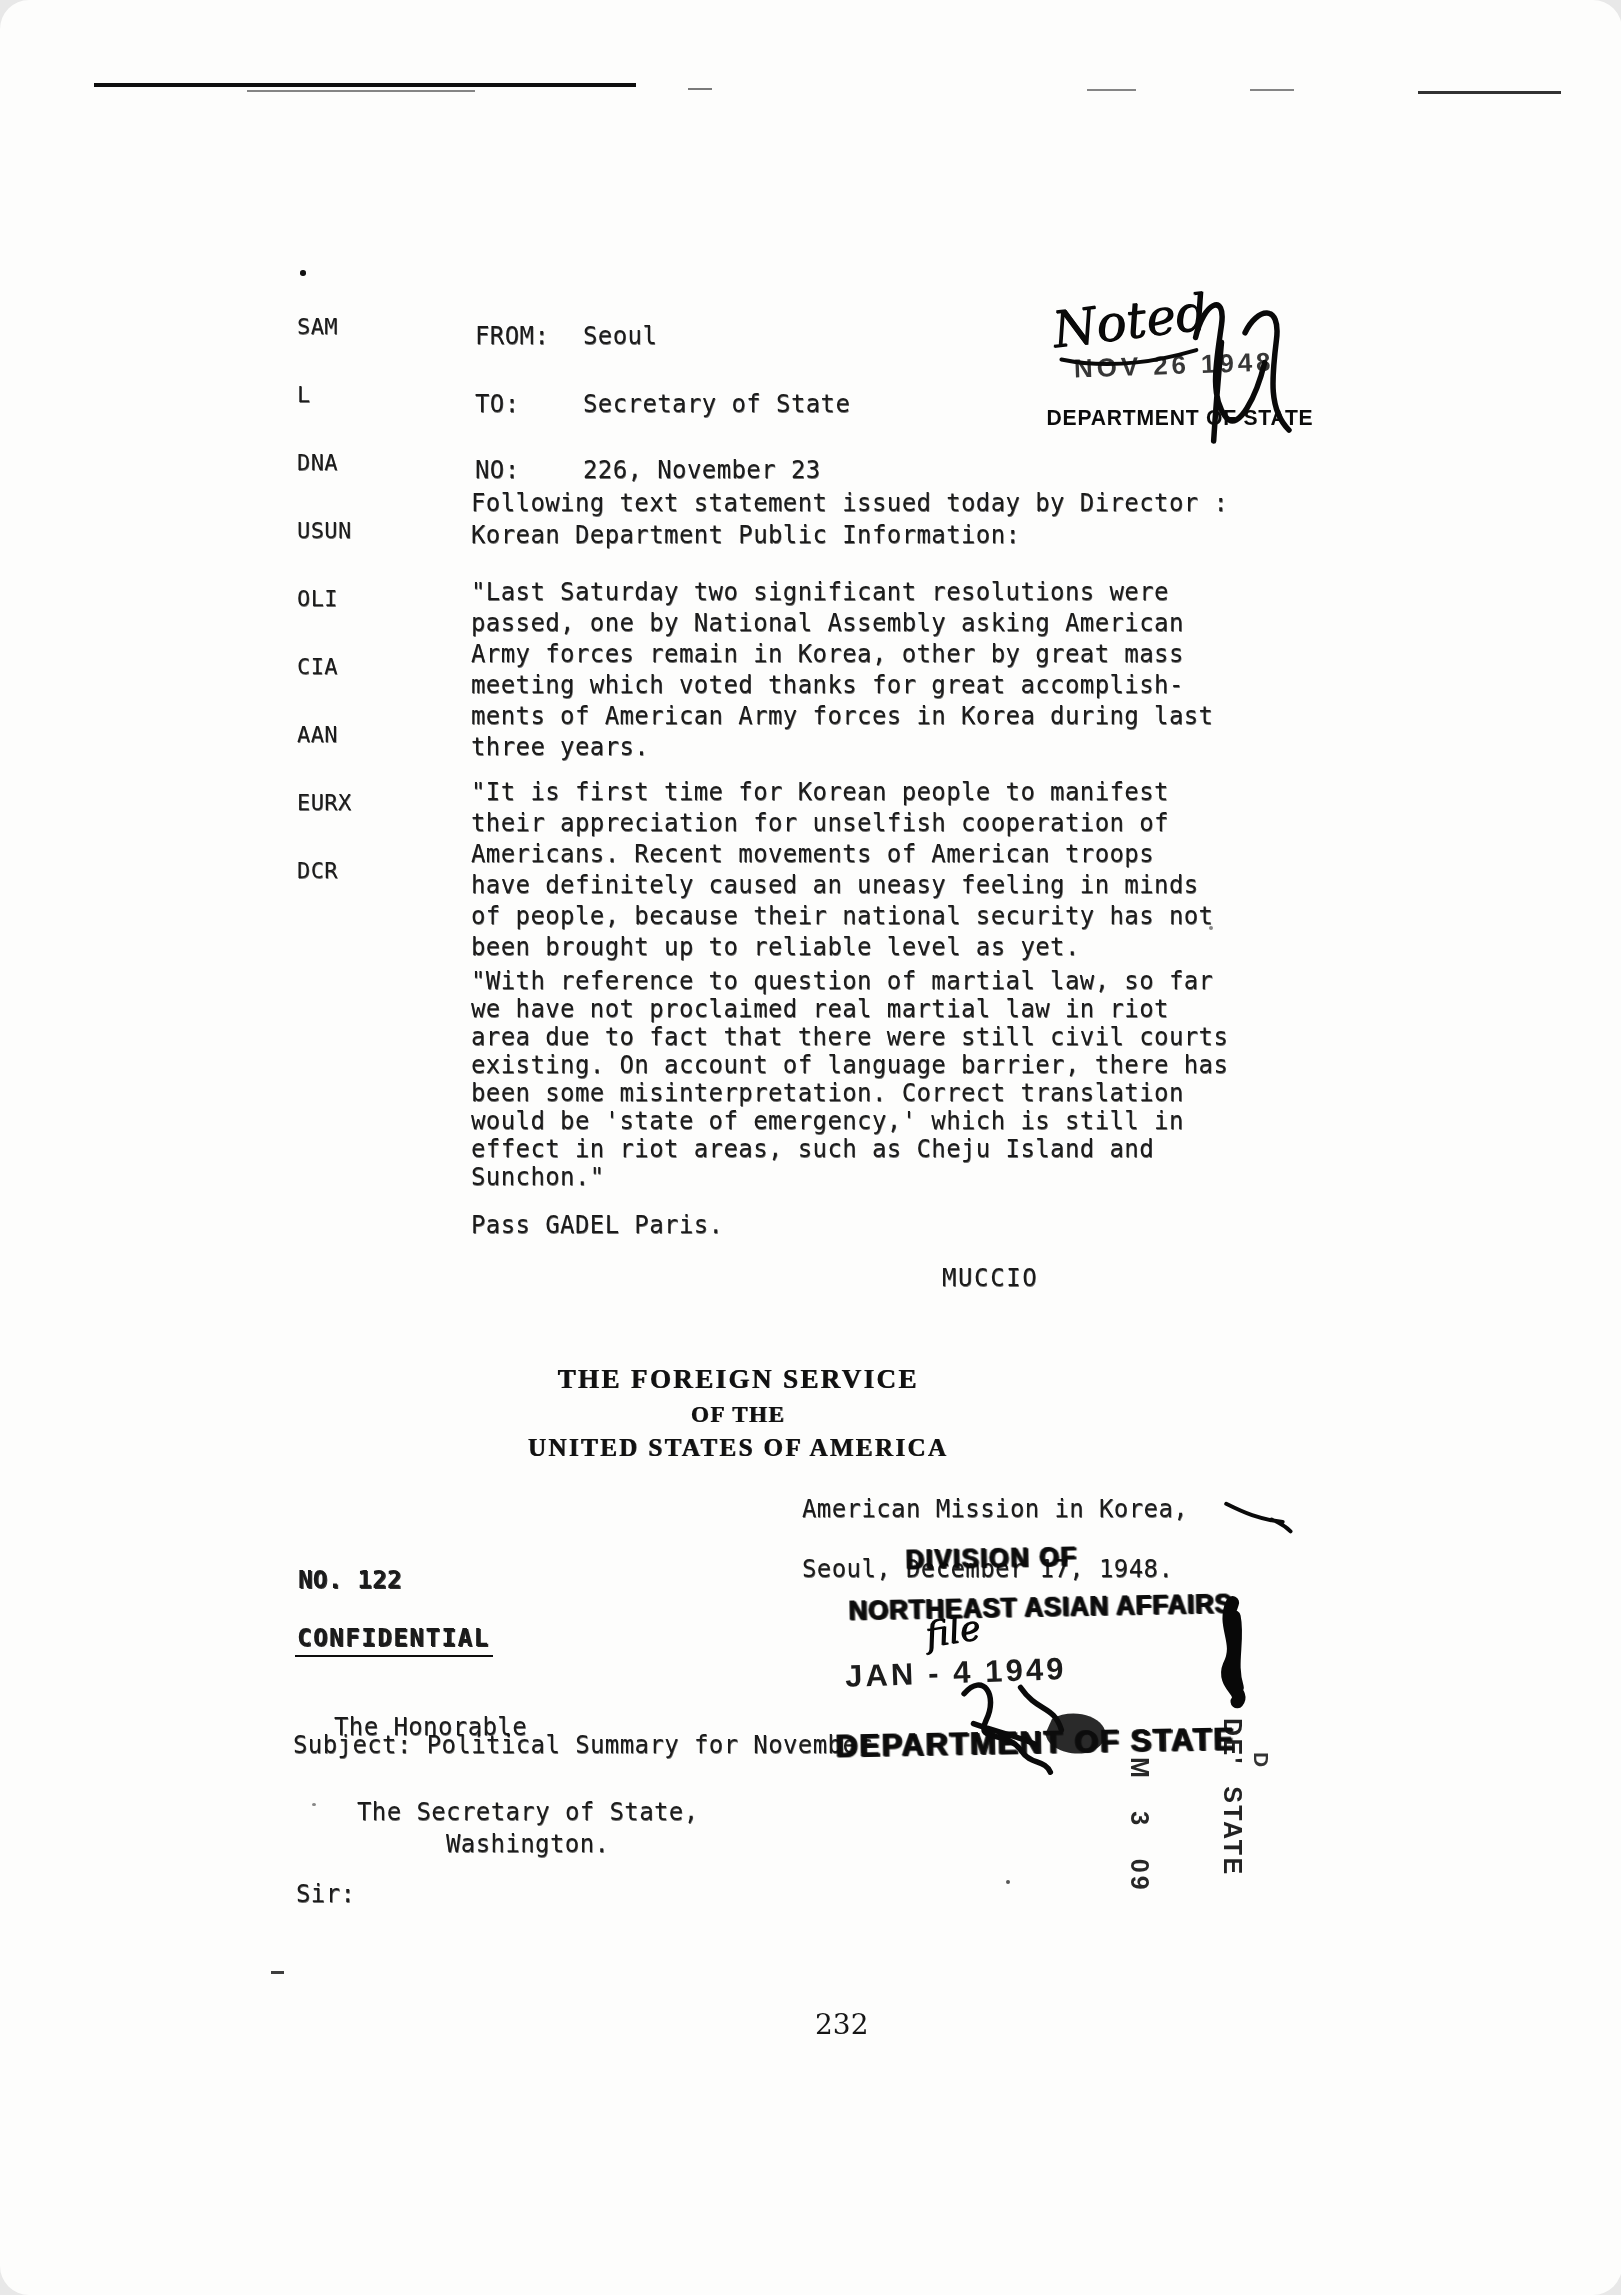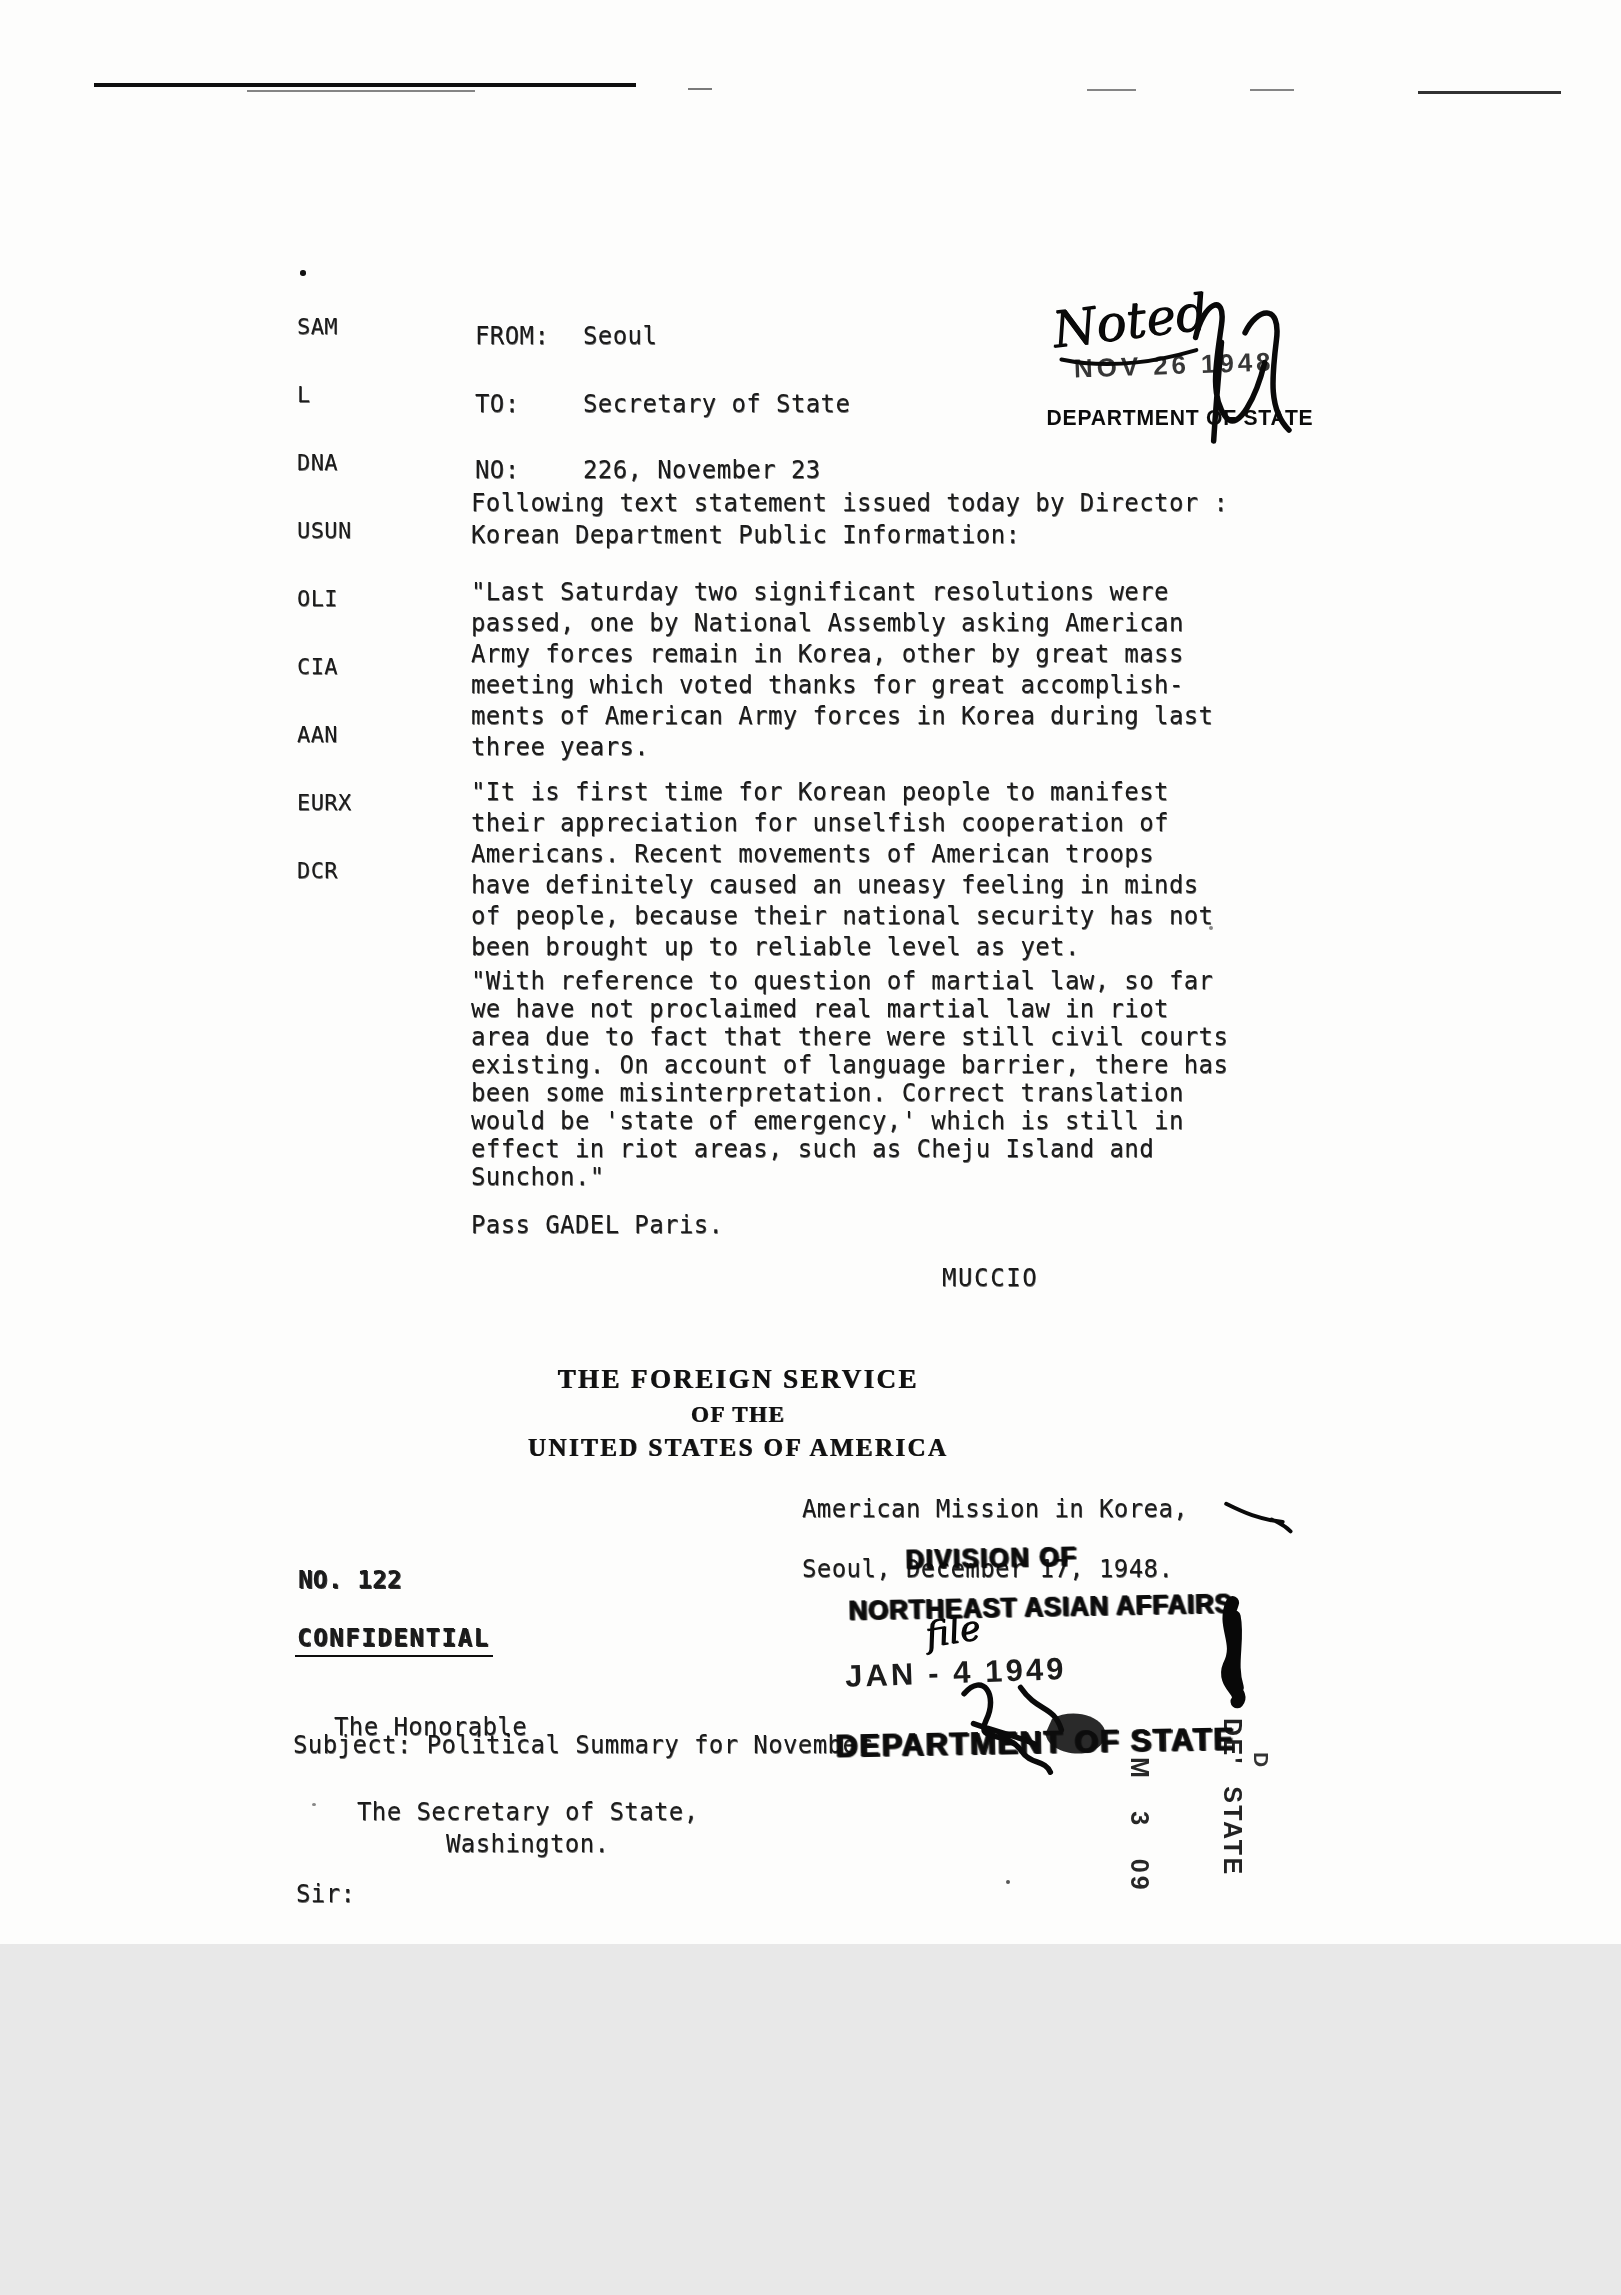--- a/index.html
+++ b/index.html
@@ -1,23 +1,24 @@
 <!DOCTYPE html>
 <html style="font-size:12.6px"><head>
 <meta charset="utf-8">
 <style>
   html,body{margin:0;padding:0;background:#e8e8e8;}
   .page{
     position:relative;
-    width:1622px;height:1944px;
+    width:1622px;height:2295px;
     margin:0 auto;
     background:#fdfdfc;
     overflow:hidden;
     font-family:"DejaVu Sans Mono", monospace;
     color:#151515;
+    border-radius:29px;
   }
   
   .tw{
     position:absolute;
     font-family:"DejaVu Sans Mono", monospace;
     font-size:24px;
     line-height:32px;
     color:#1b1b1b;
     text-shadow:0.5px 0.5px 0.5px rgba(0,0,0,0.55);
     white-space:pre-line;

